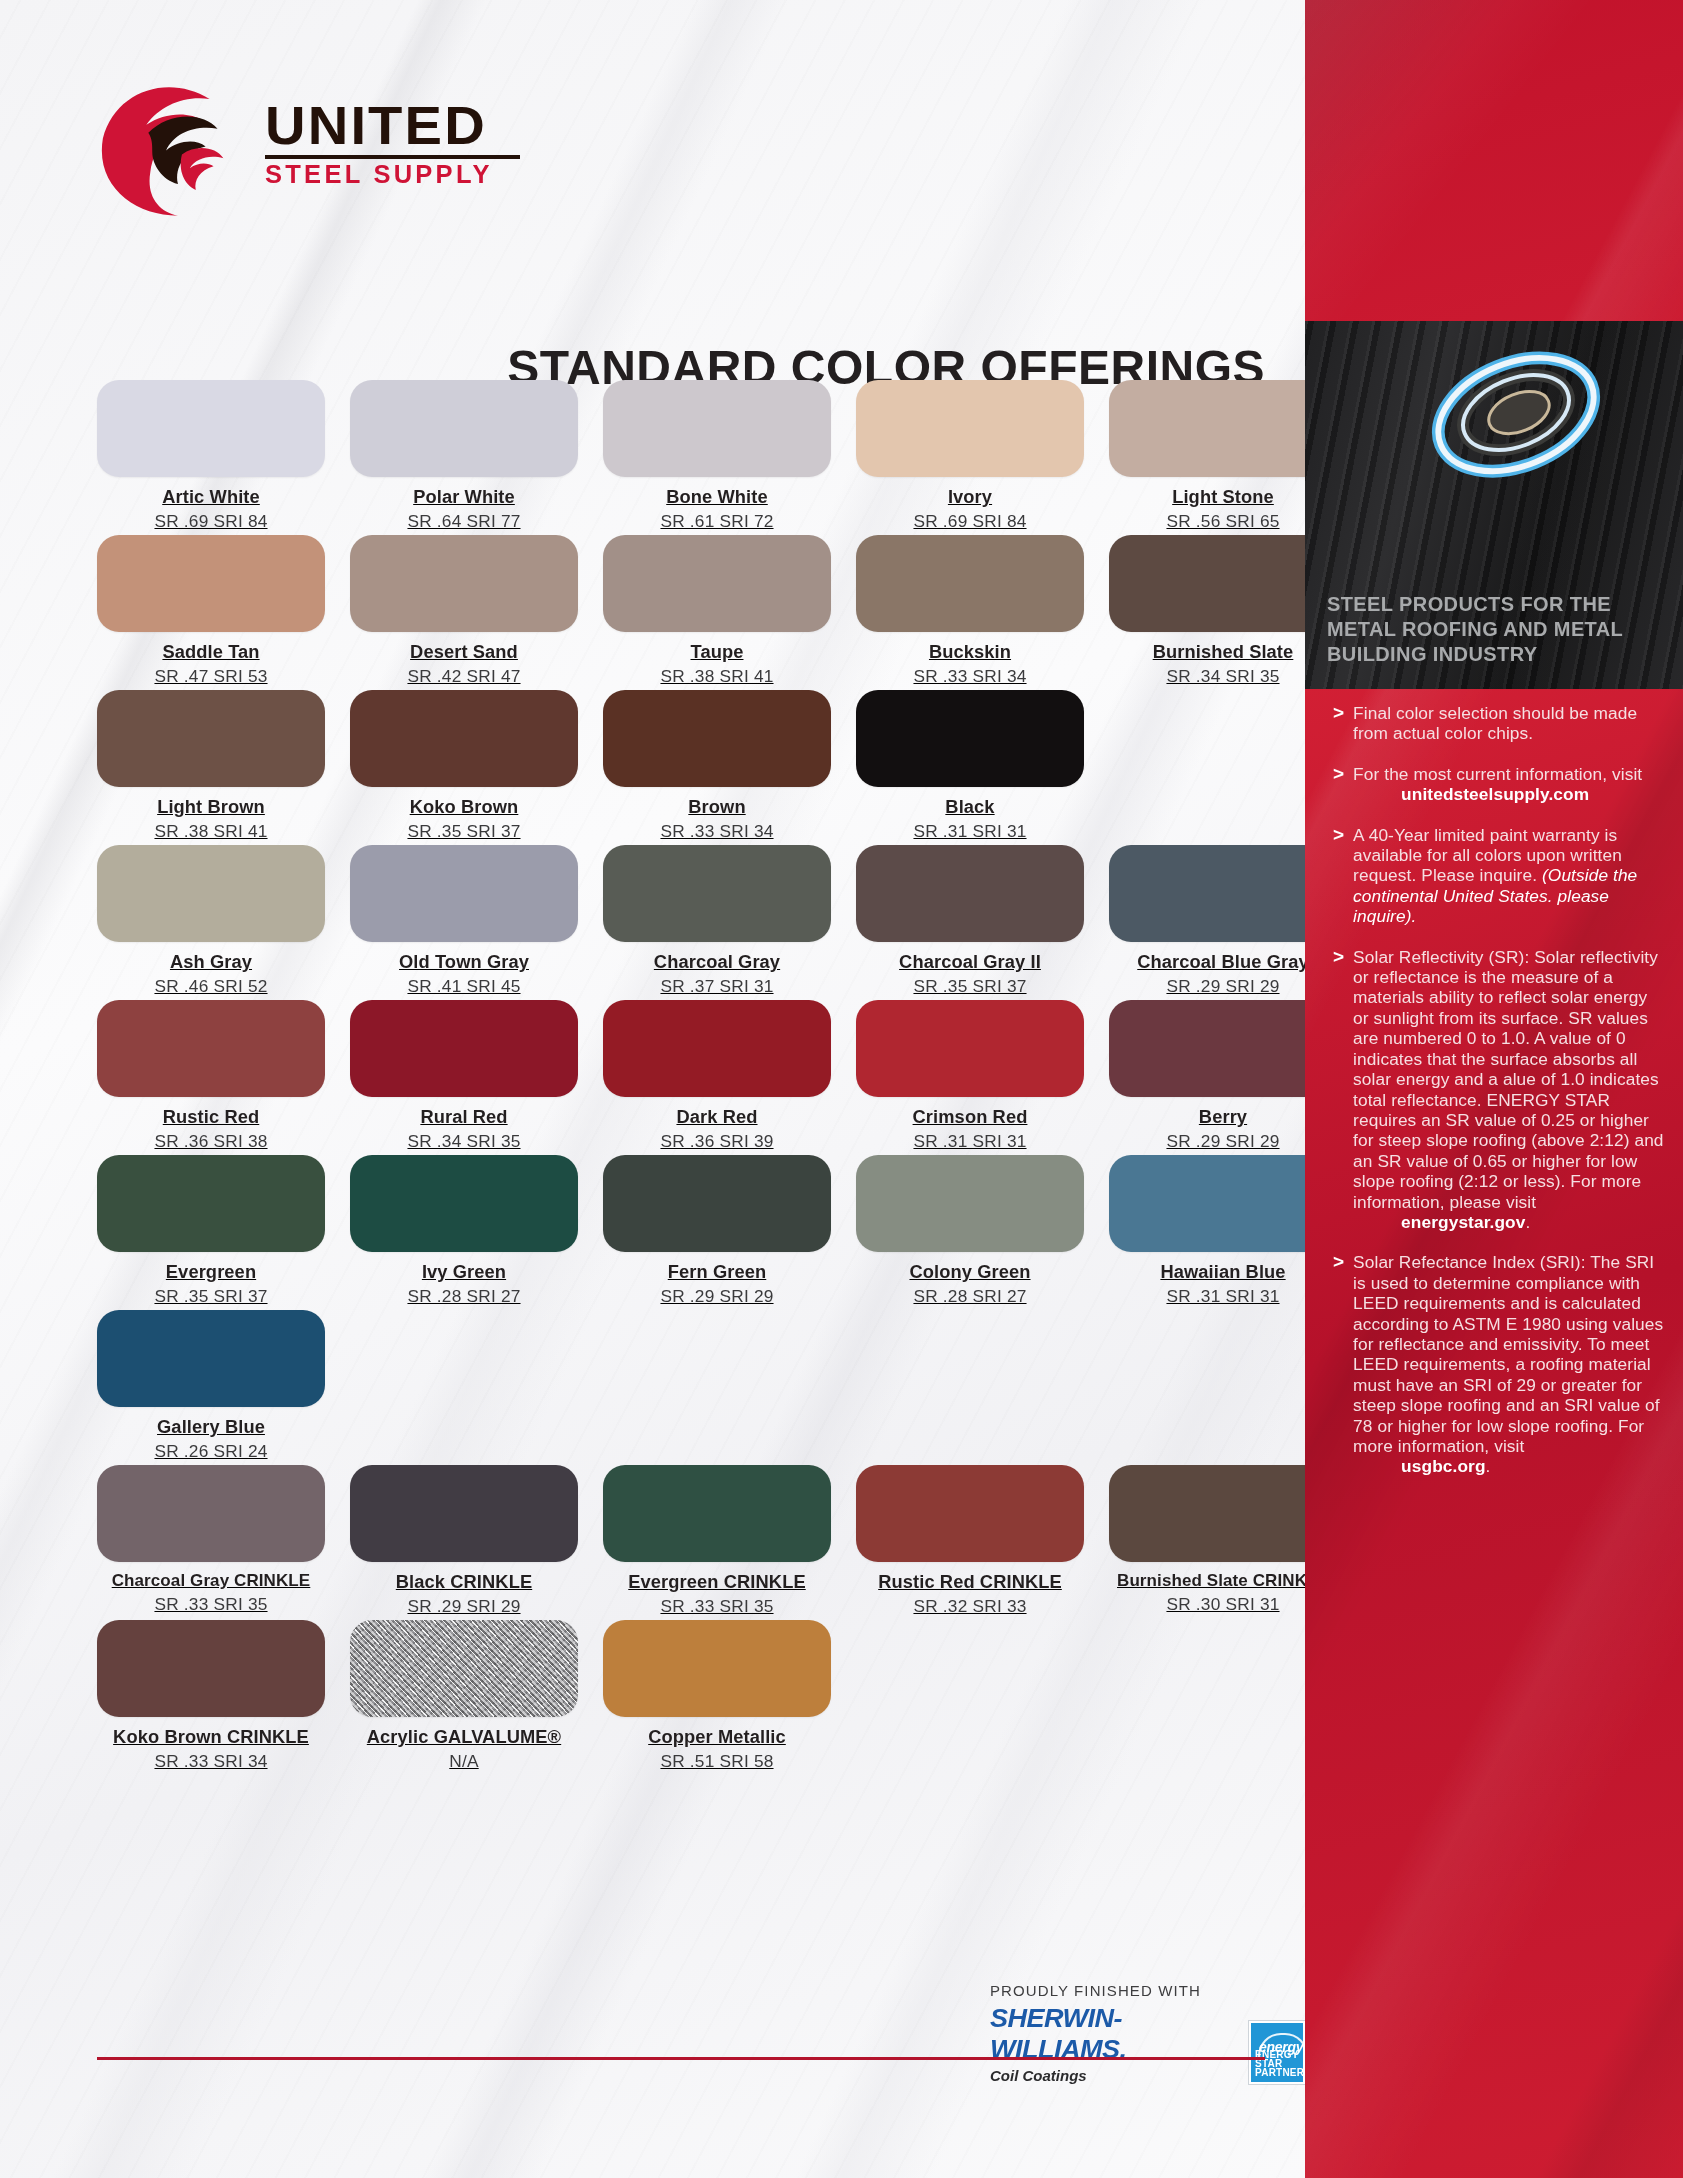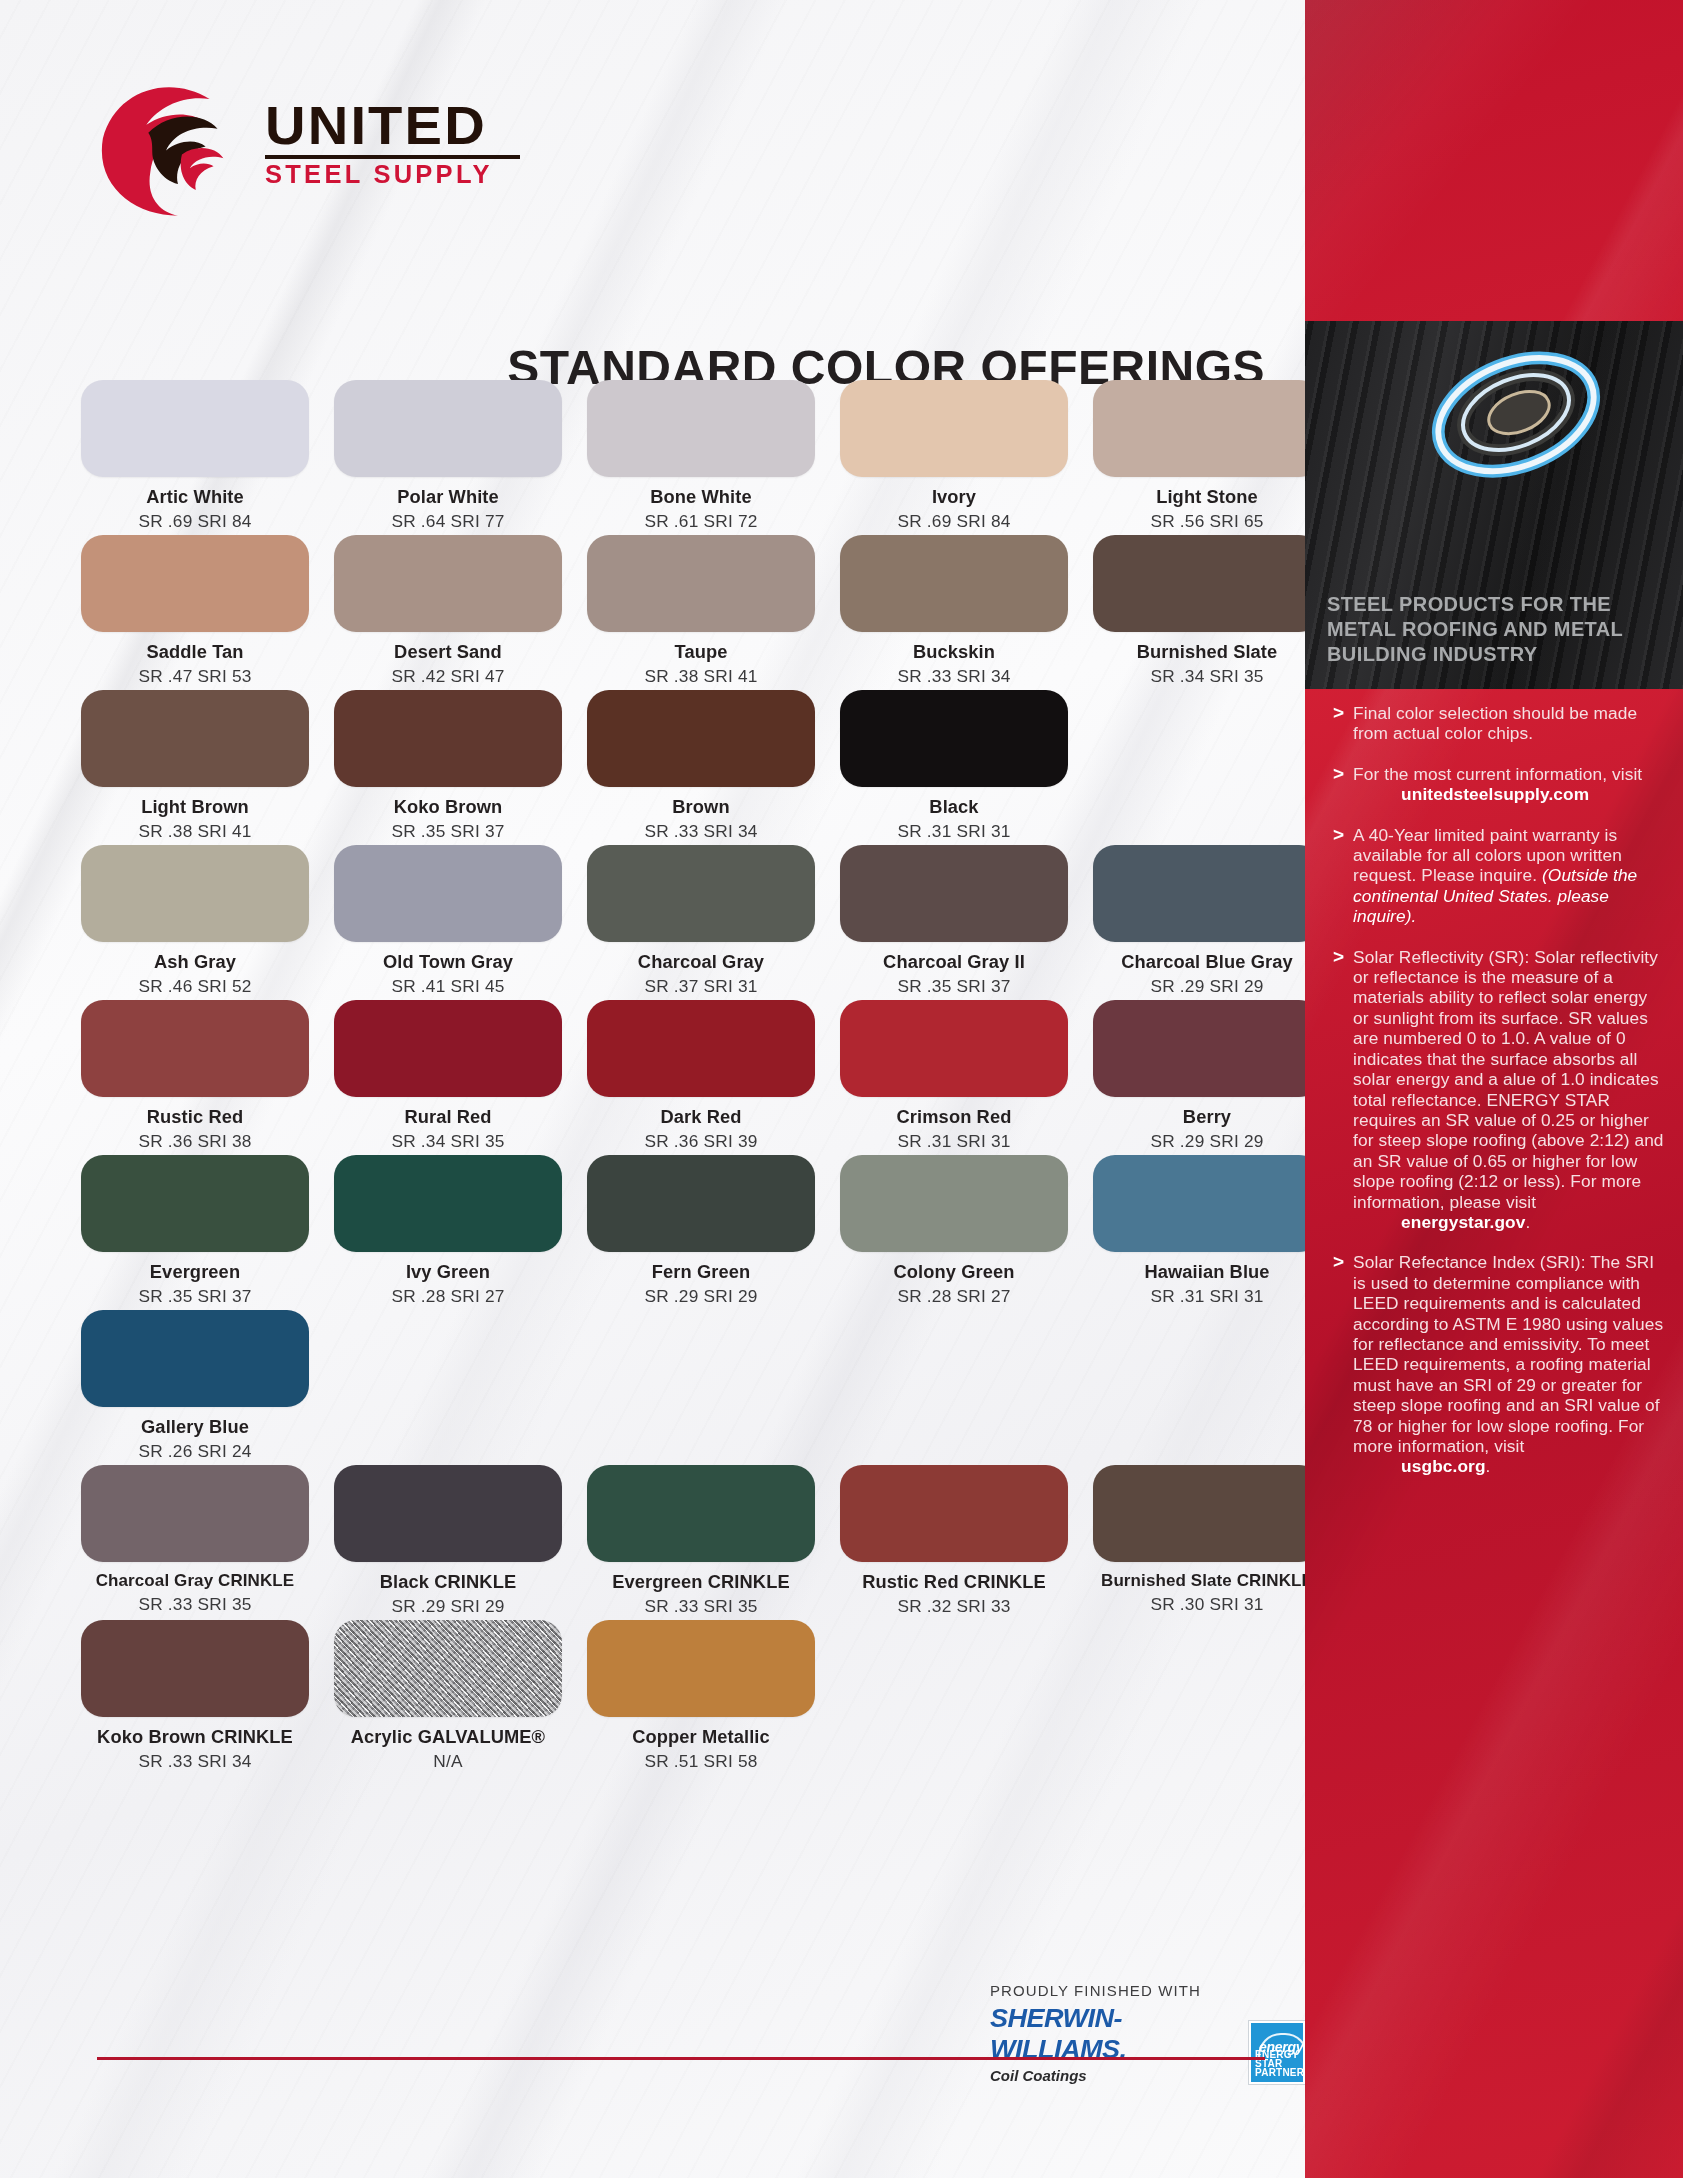--- a/index.html
+++ b/index.html
@@ -57,21 +57,21 @@
   
   .title{
     position:absolute;right:40px;top:293px;
     font-size:48px;font-weight:bold;letter-spacing:0.5px;color:#231f20;
     text-align:center;
     margin-top:47px;
   }
 
   
   .grid{
-    position:absolute;left:81px;top:380px;width:1188px;
+    position:absolute;left:97px;top:380px;width:1188px;text-decoration:underline;
   }
   .row{display:flex;gap:25px;margin-bottom:3px;}
   .cell{width:228px;}
   .chip{
     width:228px;height:97px;border-radius:22px;
     box-shadow:0 1px 2px rgba(0,0,0,.06);
   }
   .chip.galv{
     background:
       repeating-linear-gradient(47deg, rgba(255,255,255,.85) 0 1px, rgba(90,90,92,.75) 1px 3px, rgba(210,210,212,.8) 3px 5px, rgba(120,120,124,.6) 5px 7px),

